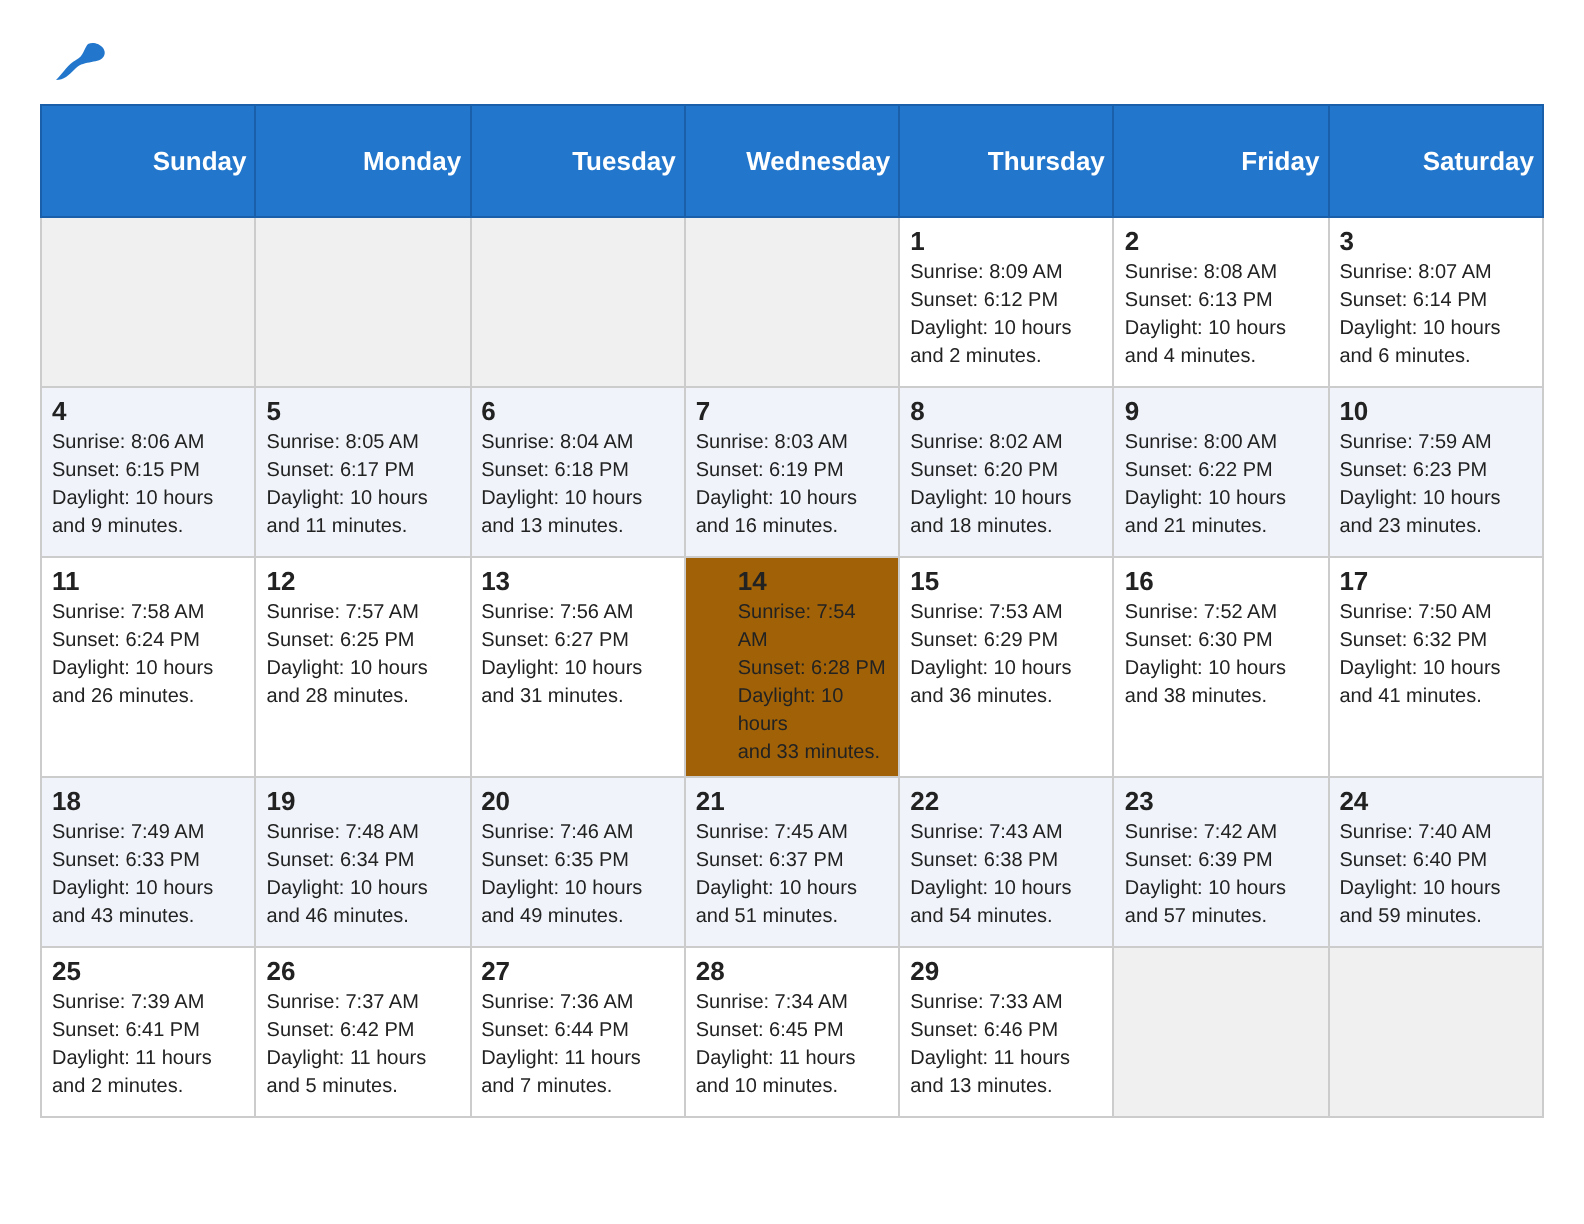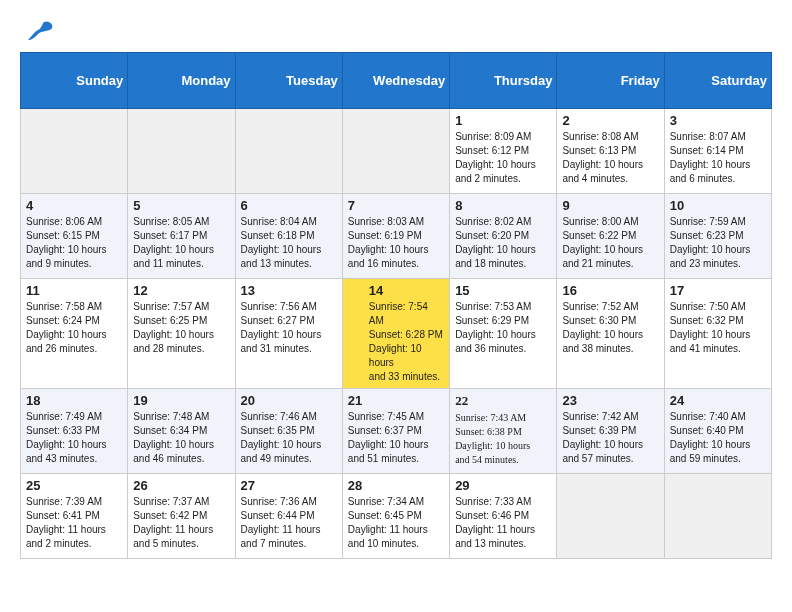--- a/index.html
+++ b/index.html
@@ -158,21 +158,21 @@
           <div class="day-info">Sunrise: 7:58 AM<br>Sunset: 6:24 PM<br>Daylight: 10 hours<br>and 26 minutes.</div>
         </td>
         <td style="background: rgb(255, 255, 255);">
           <span class="day-num">12</span>
           <div class="day-info">Sunrise: 7:57 AM<br>Sunset: 6:25 PM<br>Daylight: 10 hours<br>and 28 minutes.</div>
         </td>
         <td style="background: rgb(255, 255, 255);">
           <span class="day-num">13</span>
           <div class="day-info">Sunrise: 7:56 AM<br>Sunset: 6:27 PM<br>Daylight: 10 hours<br>and 31 minutes.</div>
         </td>
-        <td style="background: #fde047; padding-left: 26px;">
+        <td style="background: #a16207; padding-left: 26px;">
           <span class="day-num">14</span>
           <div class="day-info">Sunrise: 7:54 AM<br>Sunset: 6:28 PM<br>Daylight: 10 hours<br>and 33 minutes.</div>
         </td>
         <td style="background: rgb(255, 255, 255);">
           <span class="day-num">15</span>
           <div class="day-info">Sunrise: 7:53 AM<br>Sunset: 6:29 PM<br>Daylight: 10 hours<br>and 36 minutes.</div>
         </td>
         <td style="background: rgb(255, 255, 255);">
           <span class="day-num">16</span>
           <div class="day-info">Sunrise: 7:52 AM<br>Sunset: 6:30 PM<br>Daylight: 10 hours<br>and 38 minutes.</div>
@@ -192,21 +192,21 @@
           <div class="day-info">Sunrise: 7:48 AM<br>Sunset: 6:34 PM<br>Daylight: 10 hours<br>and 46 minutes.</div>
         </td>
         <td style="background: rgb(240, 244, 250); margin-top: 32px;">
           <span class="day-num">20</span>
           <div class="day-info">Sunrise: 7:46 AM<br>Sunset: 6:35 PM<br>Daylight: 10 hours<br>and 49 minutes.</div>
         </td>
         <td style="background: rgb(240, 244, 250);">
           <span class="day-num">21</span>
           <div class="day-info">Sunrise: 7:45 AM<br>Sunset: 6:37 PM<br>Daylight: 10 hours<br>and 51 minutes.</div>
         </td>
-        <td style="background: rgb(240, 244, 250); font-family: Liberation Serif, serif;">
+        <td style="background: rgb(240, 244, 250);">
           <span class="day-num">22</span>
           <div class="day-info">Sunrise: 7:43 AM<br>Sunset: 6:38 PM<br>Daylight: 10 hours<br>and 54 minutes.</div>
         </td>
         <td style="background: rgb(240, 244, 250);">
           <span class="day-num">23</span>
           <div class="day-info">Sunrise: 7:42 AM<br>Sunset: 6:39 PM<br>Daylight: 10 hours<br>and 57 minutes.</div>
         </td>
         <td style="background: rgb(240, 244, 250);">
           <span class="day-num">24</span>
           <div class="day-info">Sunrise: 7:40 AM<br>Sunset: 6:40 PM<br>Daylight: 10 hours<br>and 59 minutes.</div>

